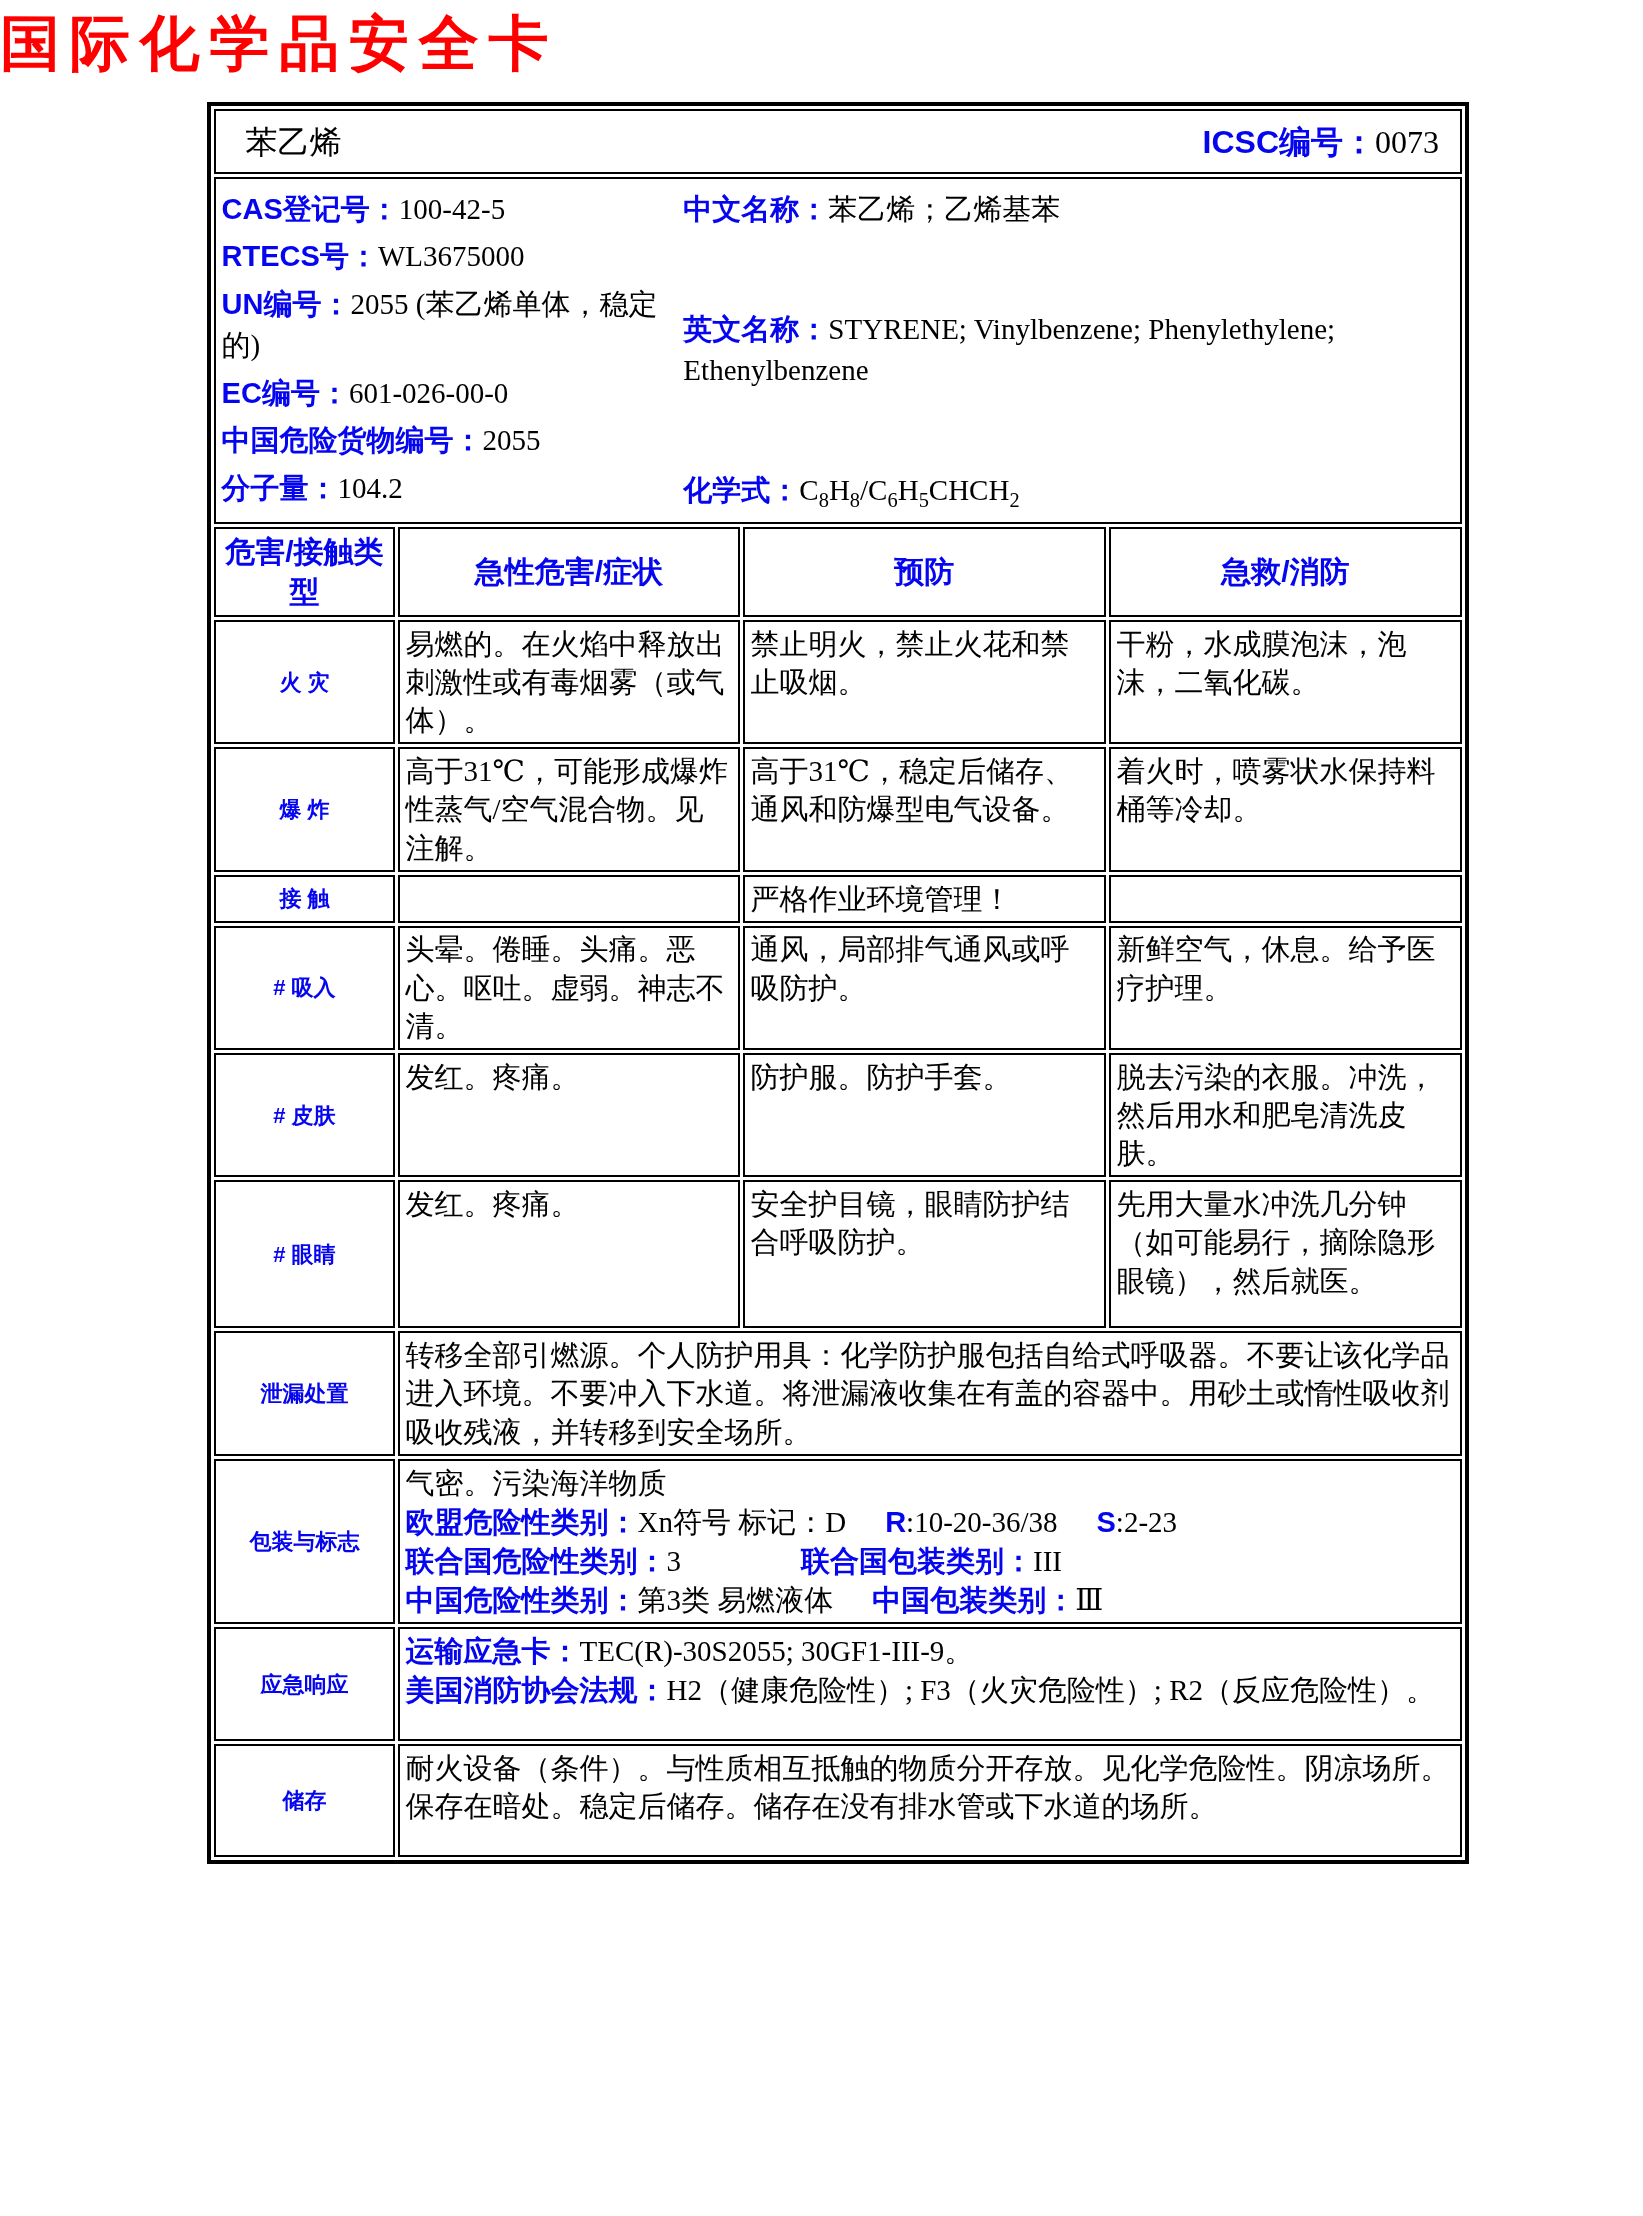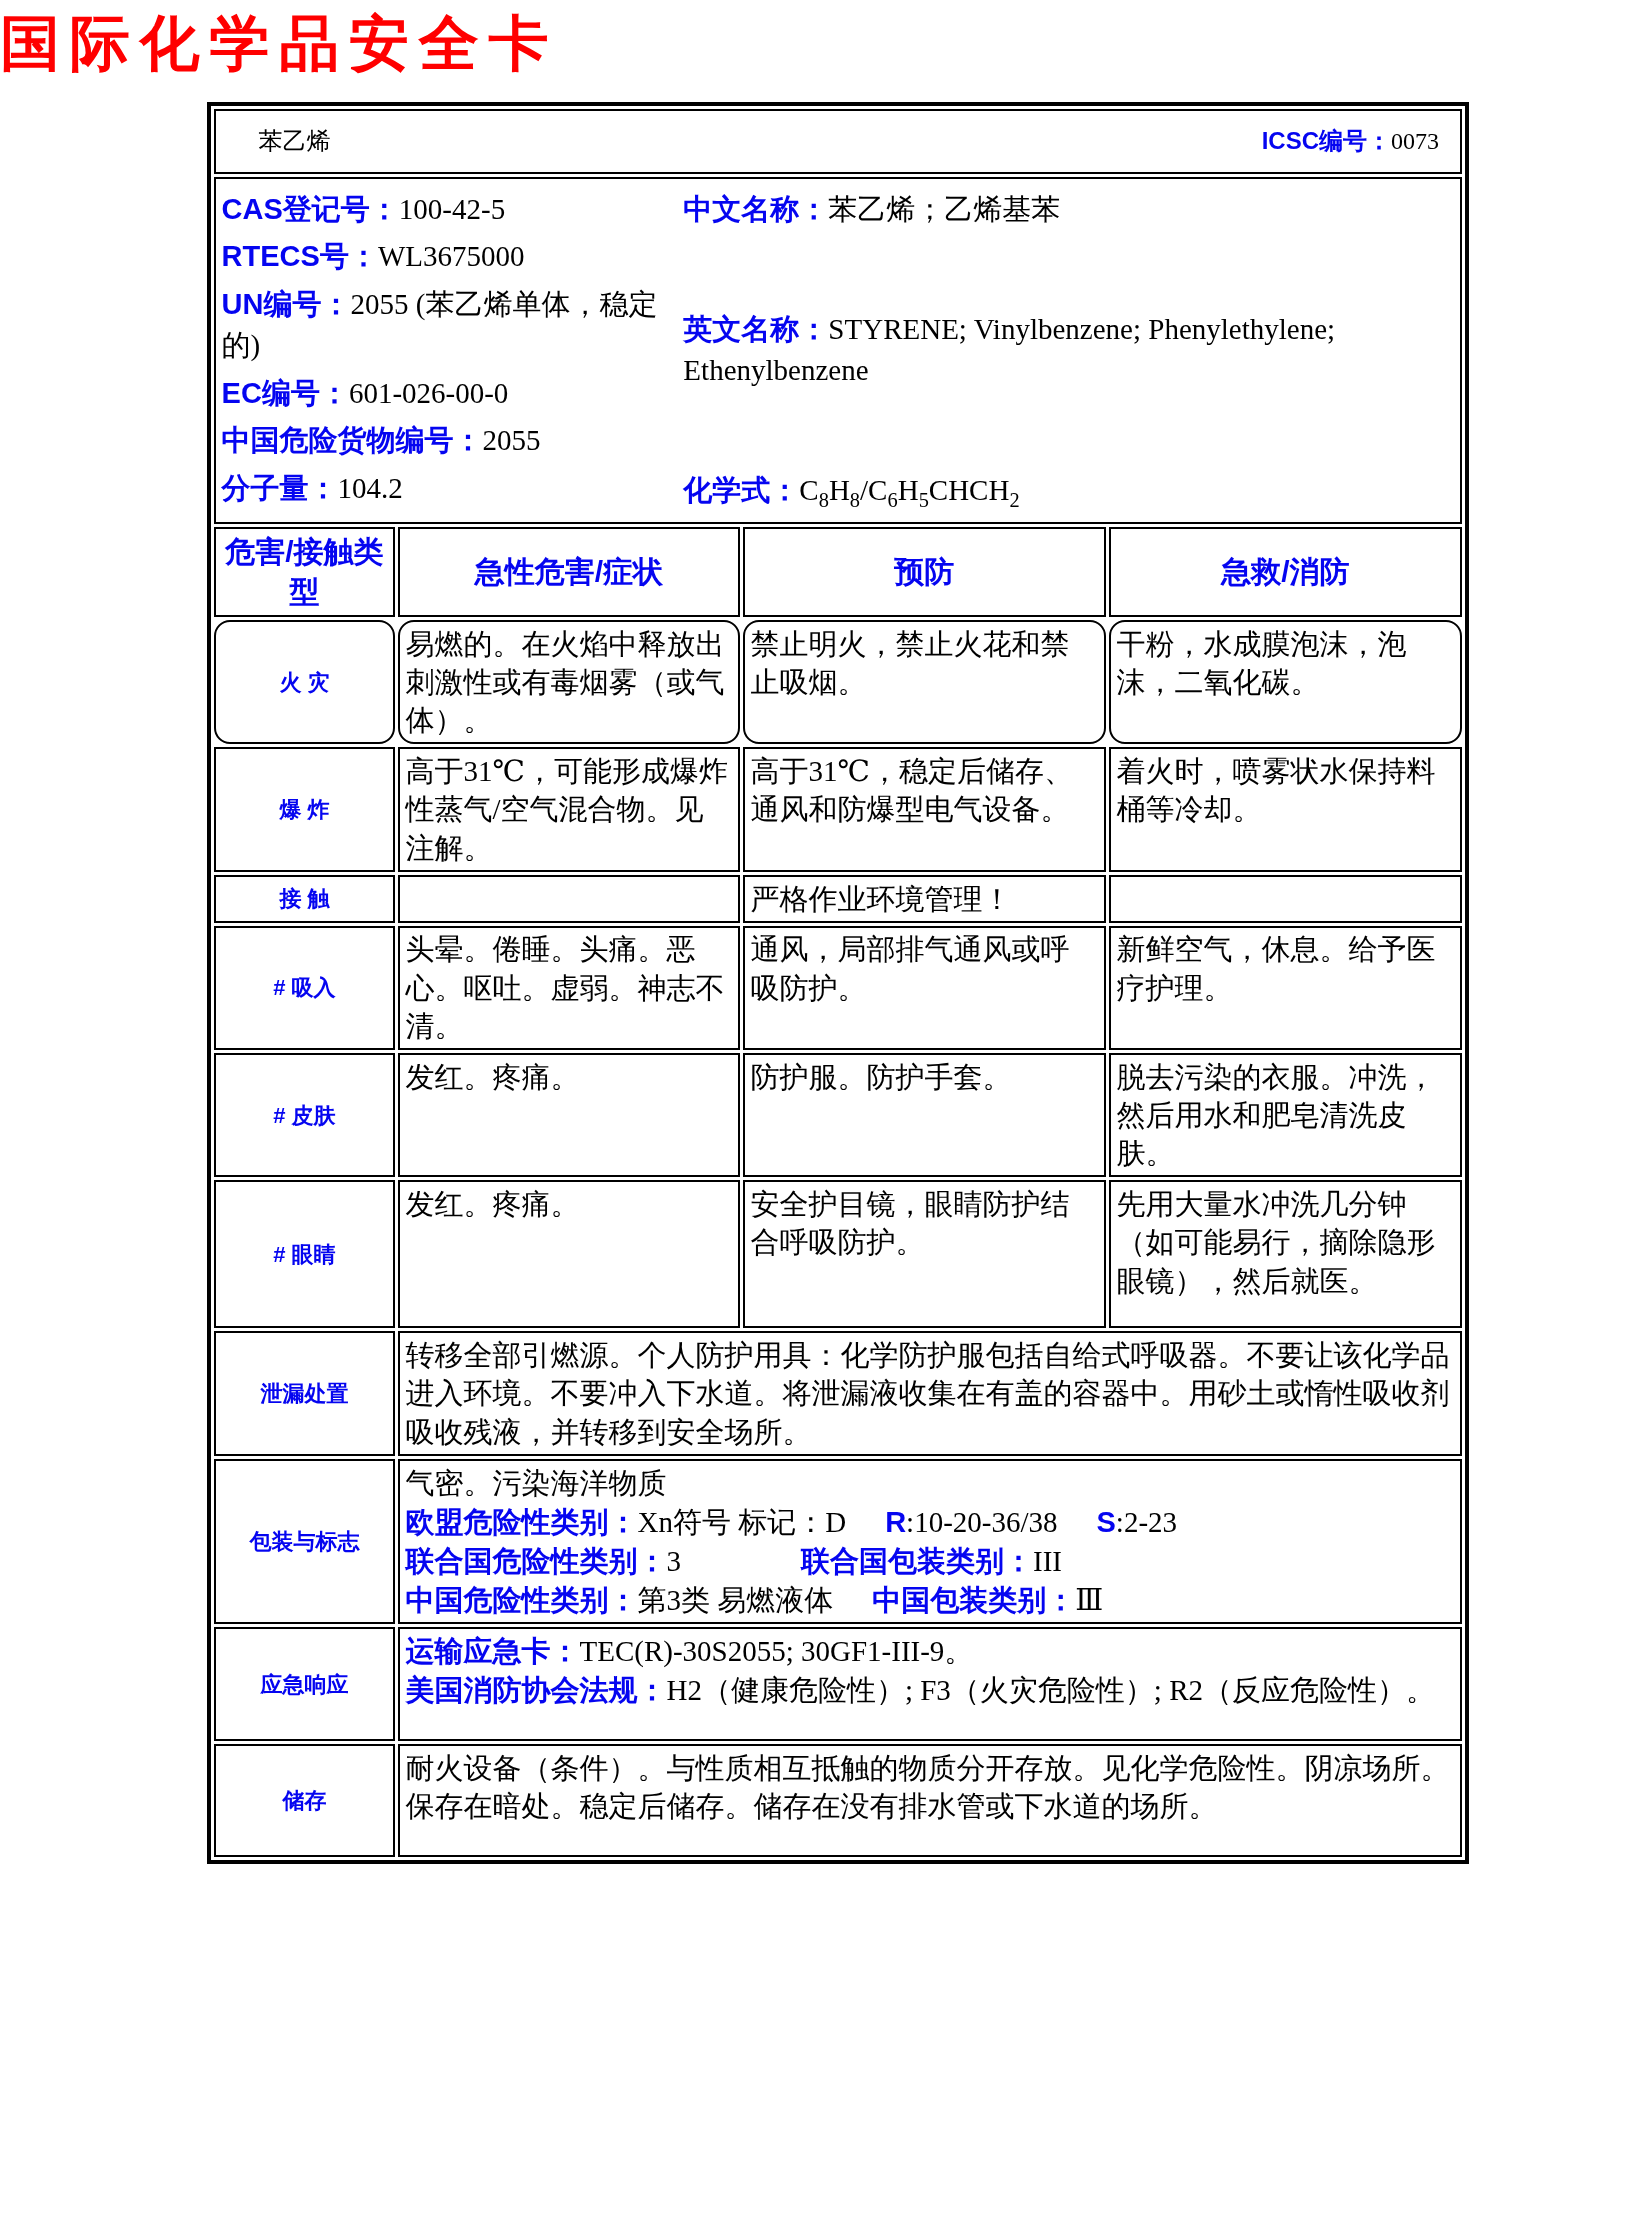--- a/index.html
+++ b/index.html
@@ -36,37 +36,37 @@
     background:#fff;
   }
   .blue {
     color:#0505f0;
     font-weight:bold;
     font-family:"Liberation Sans","DejaVu Sans",sans-serif;
   }
   .black { color:#000; }
   
   td.header-cell { height:65px; vertical-align:middle; padding:0 21px 0 29.5px; }
-  .hdr-flex { display:flex; justify-content:space-between; align-items:center; font-size:24px;margin-left:13px; }
+  .hdr-flex { display:flex; justify-content:space-between; align-items:center; font-size:32px; }
   
   td.id-cell { height:307px; padding:9.8px 7px 7px 5.6px; }
   .id-grid { display:grid; grid-template-columns:37.5% 62.5%; height:100%; }
   .id-left .id-line { margin-bottom:6.3px; }
   .id-line { line-height:1.42; }
   .id-right { display:flex; flex-direction:column; justify-content:space-between; padding-right:4.2px; }
   .formula-line sub { font-size:20.4px; }
   
   td.th {
     height:90px; vertical-align:middle; text-align:center;
     font-size:30px;
   }
   td.rowlab {
     vertical-align:middle; text-align:center; font-size:22px;
   }
-  tr.h-fire  td { height:111px;border-radius:16px; }
+  tr.h-fire  td { height:111px; }
   tr.h-exp   td { height:111px; }
   tr.h-con   td { height:45px;  }
   tr.h-inh   td { height:108px; }
   tr.h-skin  td { height:113px; }
   tr.h-eye   td { height:148px; }
   tr.h-ing   td { height:70px; }
   tr.h-spill td { height:107px; }
   tr.h-pack  td { height:152px;margin-top:32px; }
   tr.h-emer  td { height:114px; }
   tr.h-store td { height:113px; }

